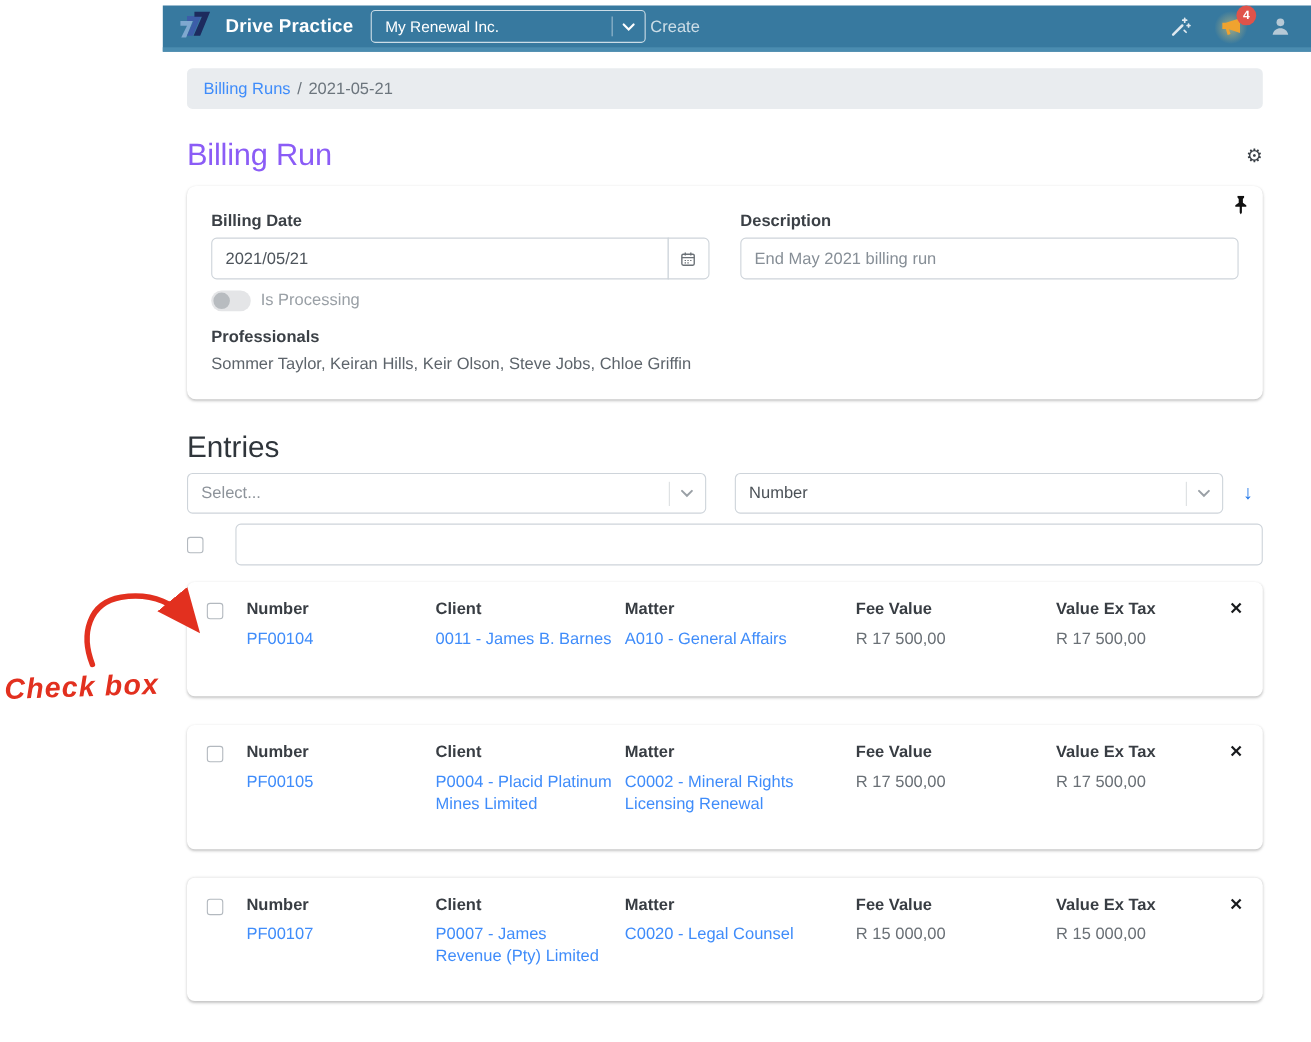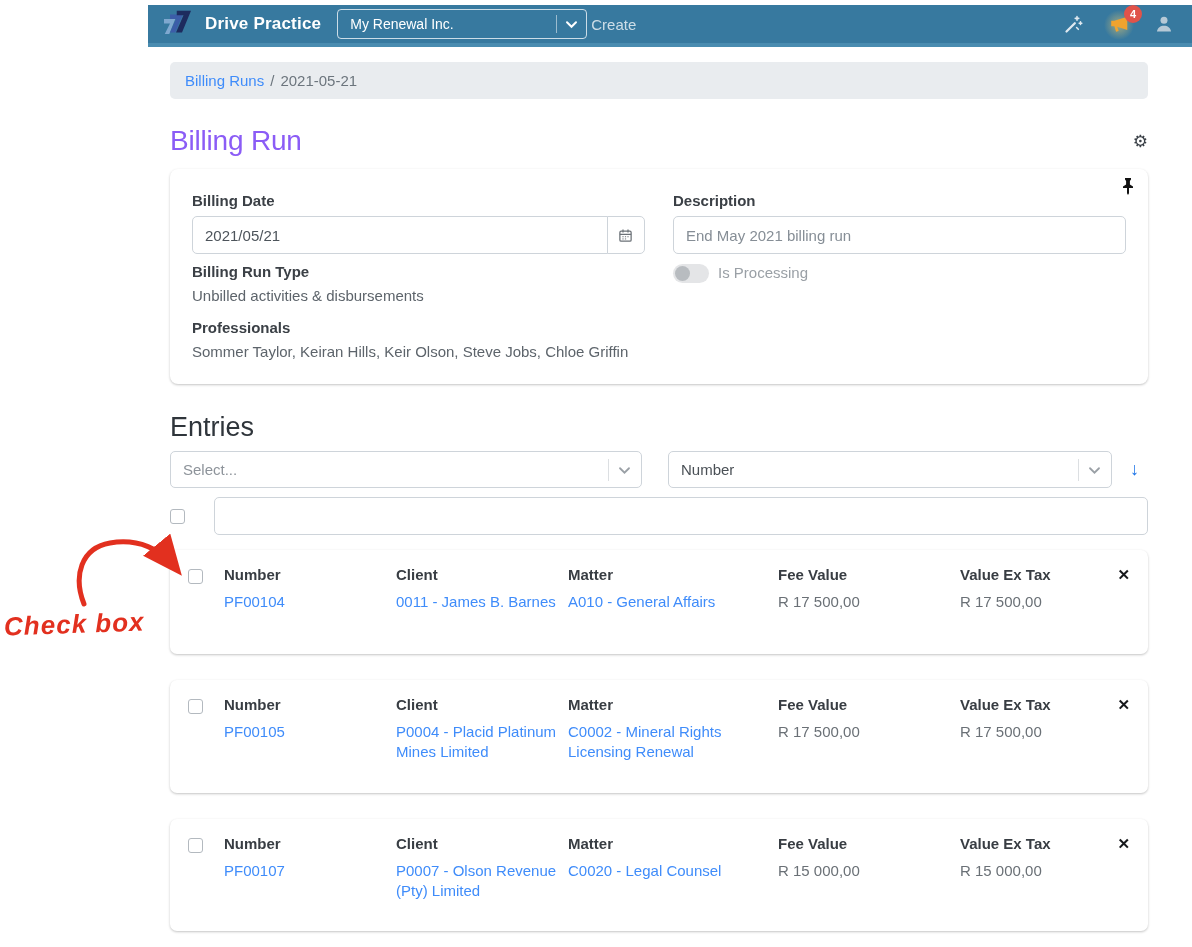--- a/index.html
+++ b/index.html
@@ -184,24 +184,20 @@
             </svg>
           </span>
         </div>
       </div>
 
       <div class="fcol">
         <div class="flabel">Description</div>
         <input class="tinput muted" type="text" value="End May 2021 billing run" style="">
       </div>
 
-      <div class="fcol">
-        <div class="flabel">Billing Run Type</div>
-        <div class="fvalue">Unbilled activities &amp; disbursements</div>
-      </div>
 
       <div class="fcol">
         <div class="toggle-row">
           <span class="toggle">
               <span class="knob"></span>
             </span>
           <span class="toggle-label">Is Processing</span>
         </div>
       </div>
 
@@ -292,21 +288,21 @@
   </section>
 
   <section class="card entry-card">
     <div class="cb-col"><input type="checkbox" class="cbx" style=""></div>
     <div class="ecol col-number">
       <div class="elabel">Number</div>
       <div class="evalue"><a>PF00107</a></div>
     </div>
     <div class="ecol col-client">
       <div class="elabel">Client</div>
-      <div class="evalue"><a>P0007 - Olson Revenue (Pty) Limited</a></div>
+      <div class="evalue"><a>P0007 - James Revenue (Pty) Limited</a></div>
     </div>
     <div class="ecol col-matter">
       <div class="elabel">Matter</div>
       <div class="evalue"><a>C0020 - Legal Counsel</a></div>
     </div>
     <div class="ecol col-fee">
       <div class="elabel">Fee Value</div>
       <div class="evalue">R 15 000,00</div>
     </div>
     <div class="ecol col-tax">

